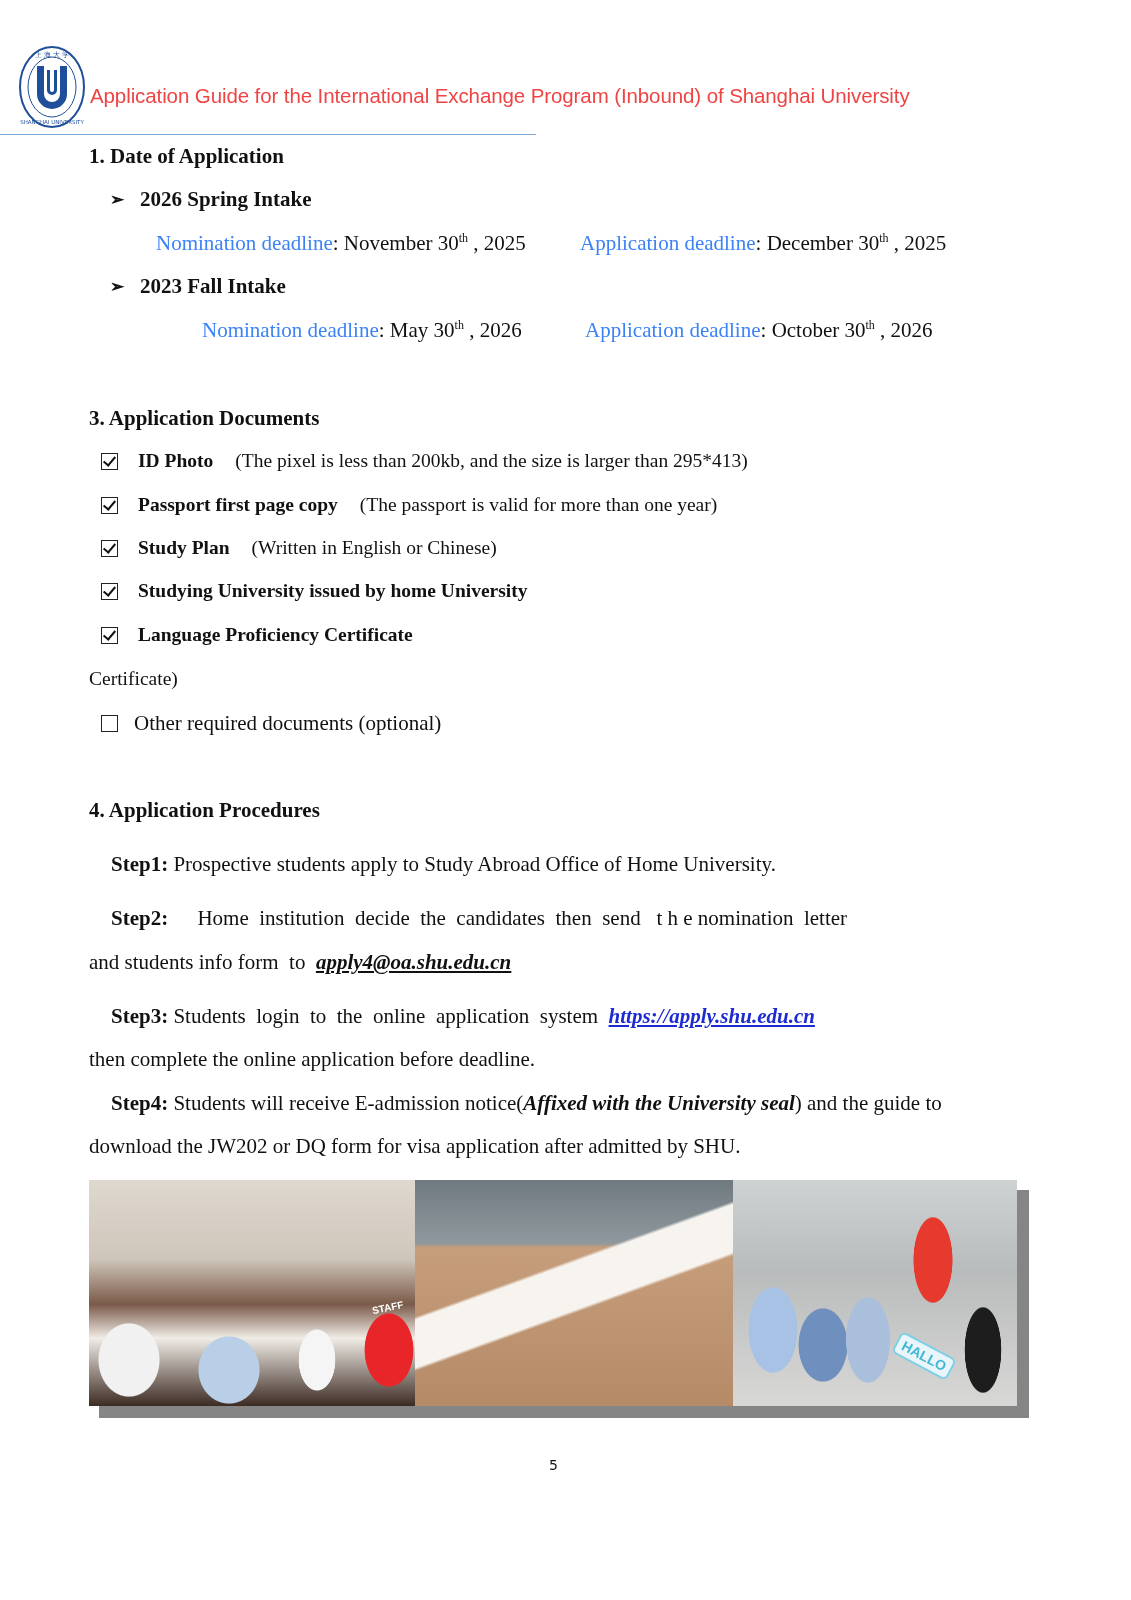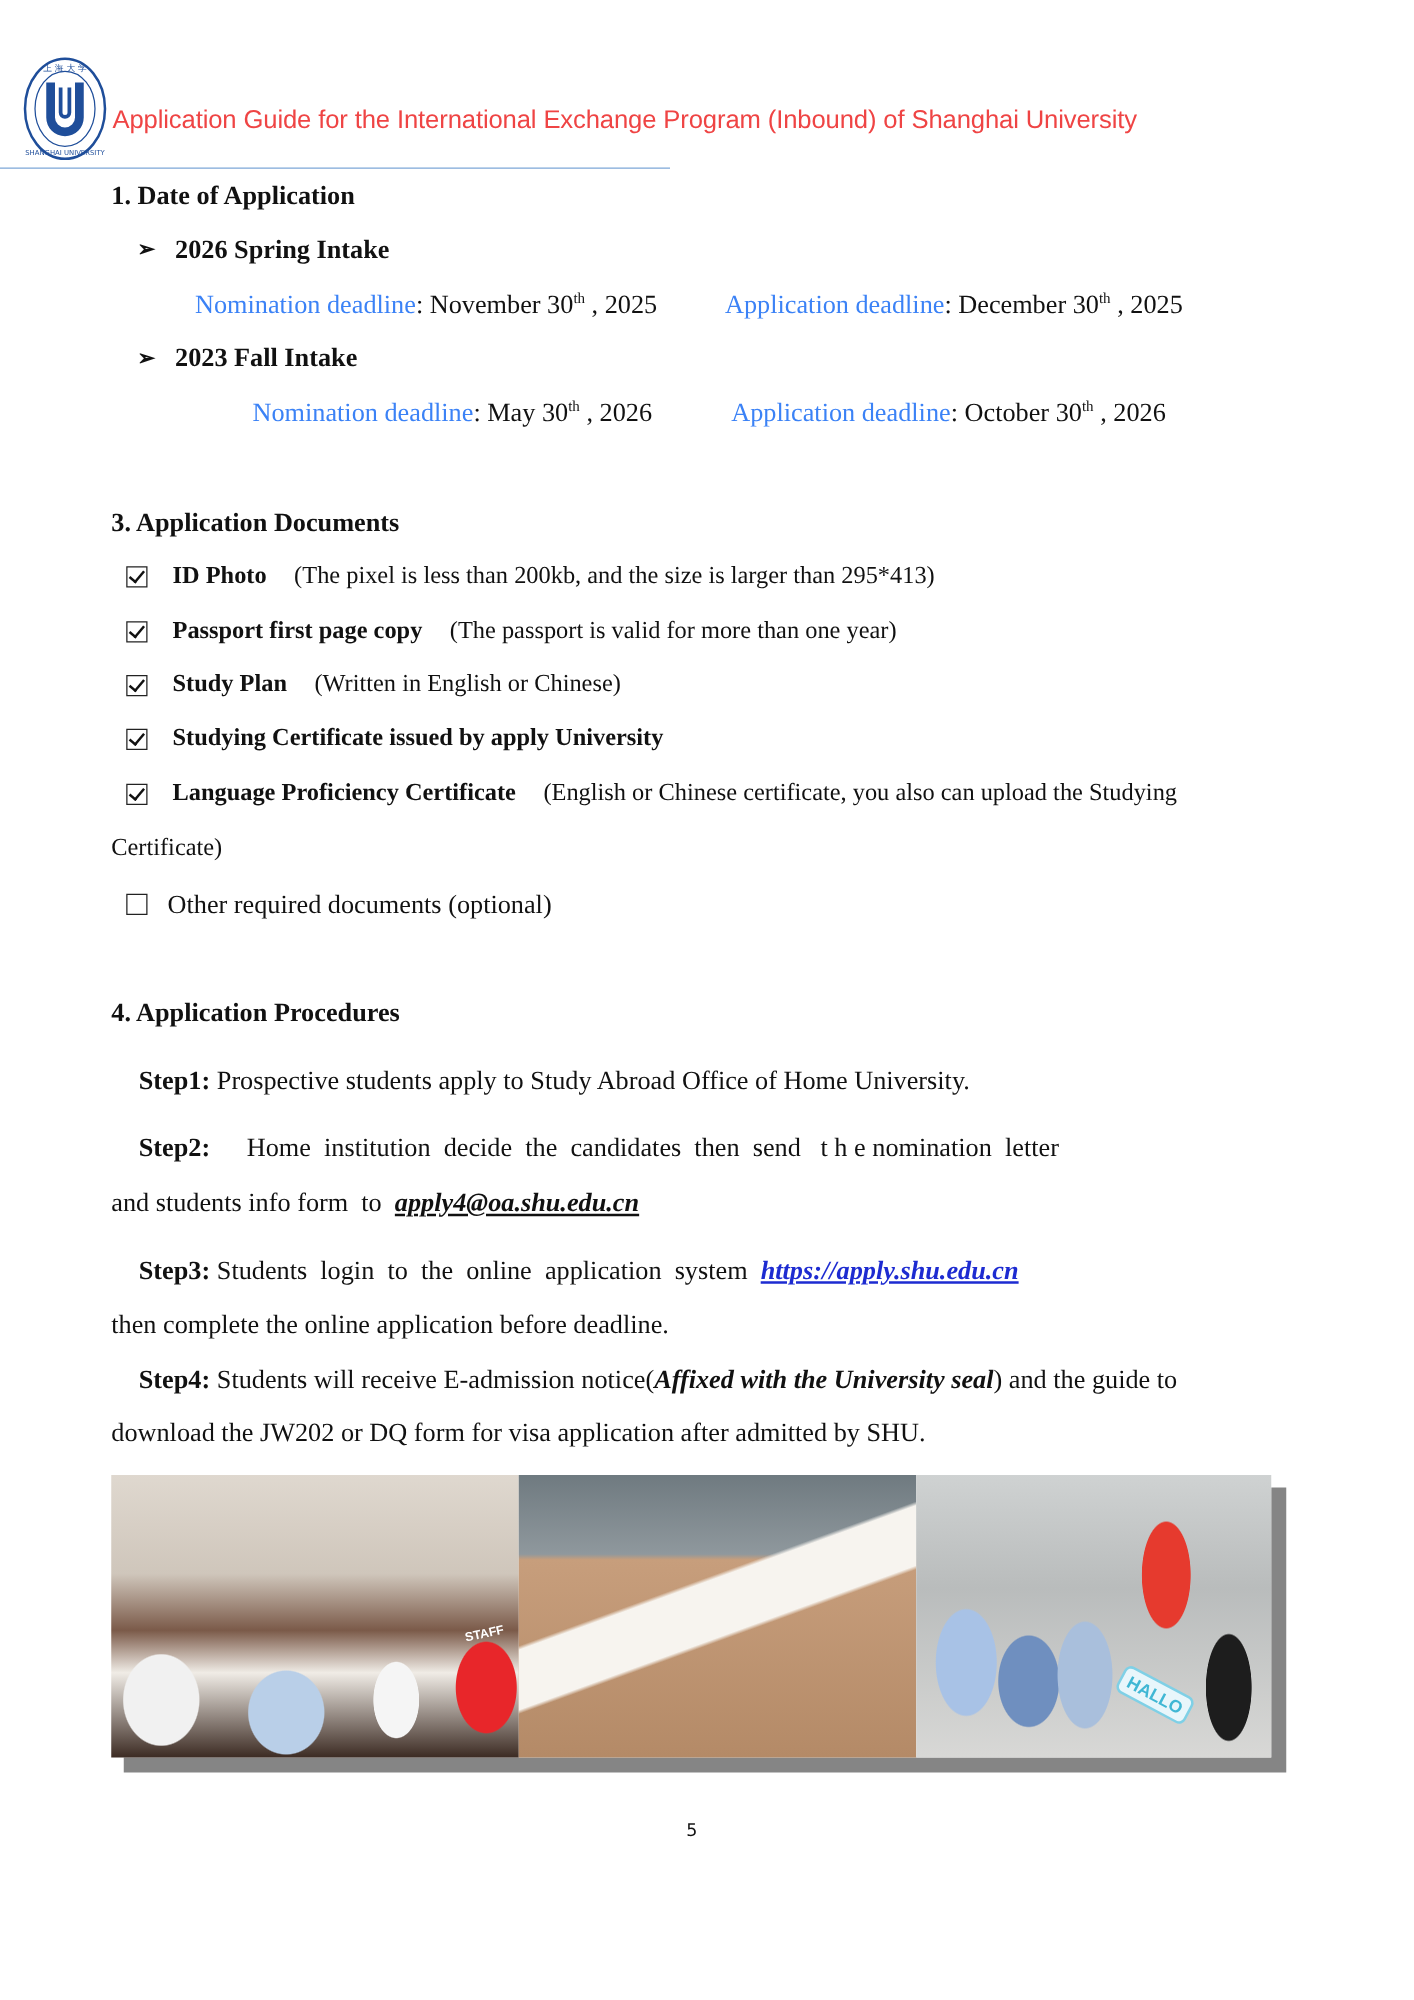--- a/index.html
+++ b/index.html
@@ -116,26 +116,25 @@
   <span class="doc-name">Passport first page copy</span>
   <span>(The passport is valid for more than one year)</span>
 </div>
 <div class="abs doc-row" style="left:101px; top:537px;">
   <span class="cbox checked"></span>
   <span class="doc-name">Study Plan</span>
   <span>(Written in English or Chinese)</span>
 </div>
 <div class="abs doc-row" style="left:101px; top:580px;">
   <span class="cbox checked"></span>
-  <span class="doc-name">Studying Certificate issued by apply University</span>
+  <span class="doc-name">Studying University issued by home University</span>
 </div>
 <div class="abs doc-row" style="left:101px; top:624px;">
   <span class="cbox checked"></span>
   <span class="doc-name">Language Proficiency Certificate</span>
-  <span>(English or Chinese certificate, you also can upload the Studying</span>
 </div>
 <div class="abs doc-row" style="left:89px; top:668px;">Certificate)</div>
 <div class="abs doc-row" style="left:101px; top:711px; font-size:21px;">
   <span class="cbox" style="margin-right:16px;"></span>
   <span>Other required documents (optional)</span>
 </div>
 
 <div class="abs h-sec" style="left:89px; top:798px;">4.  Application Procedures</div>
 
 <div class="abs step" style="left:111px; top:852px;">

